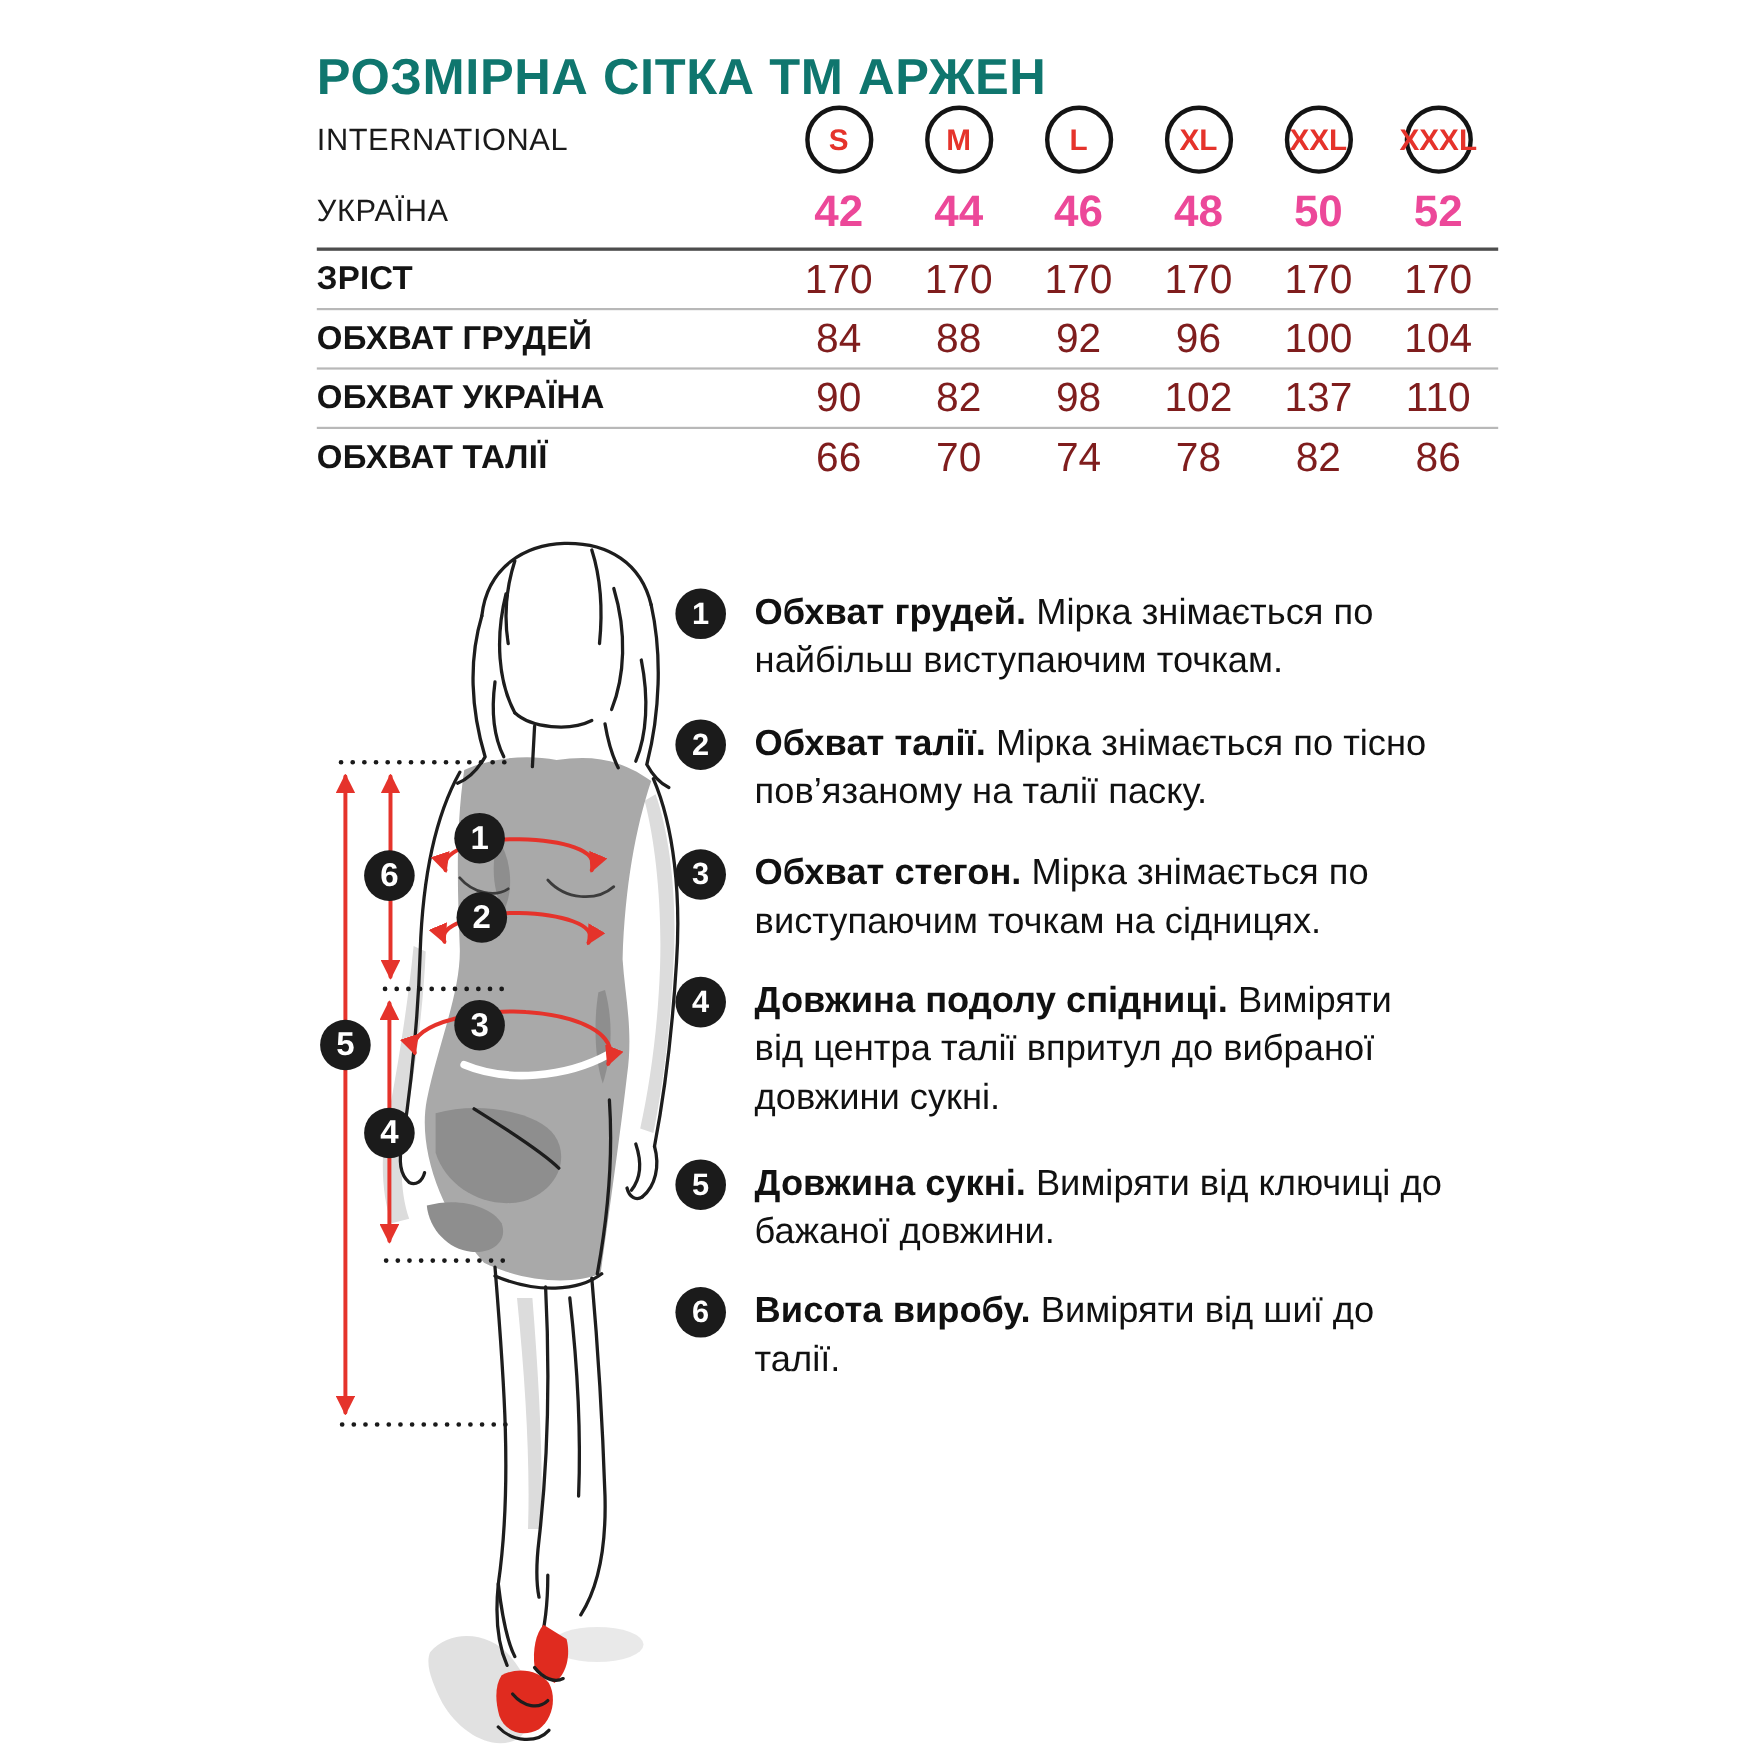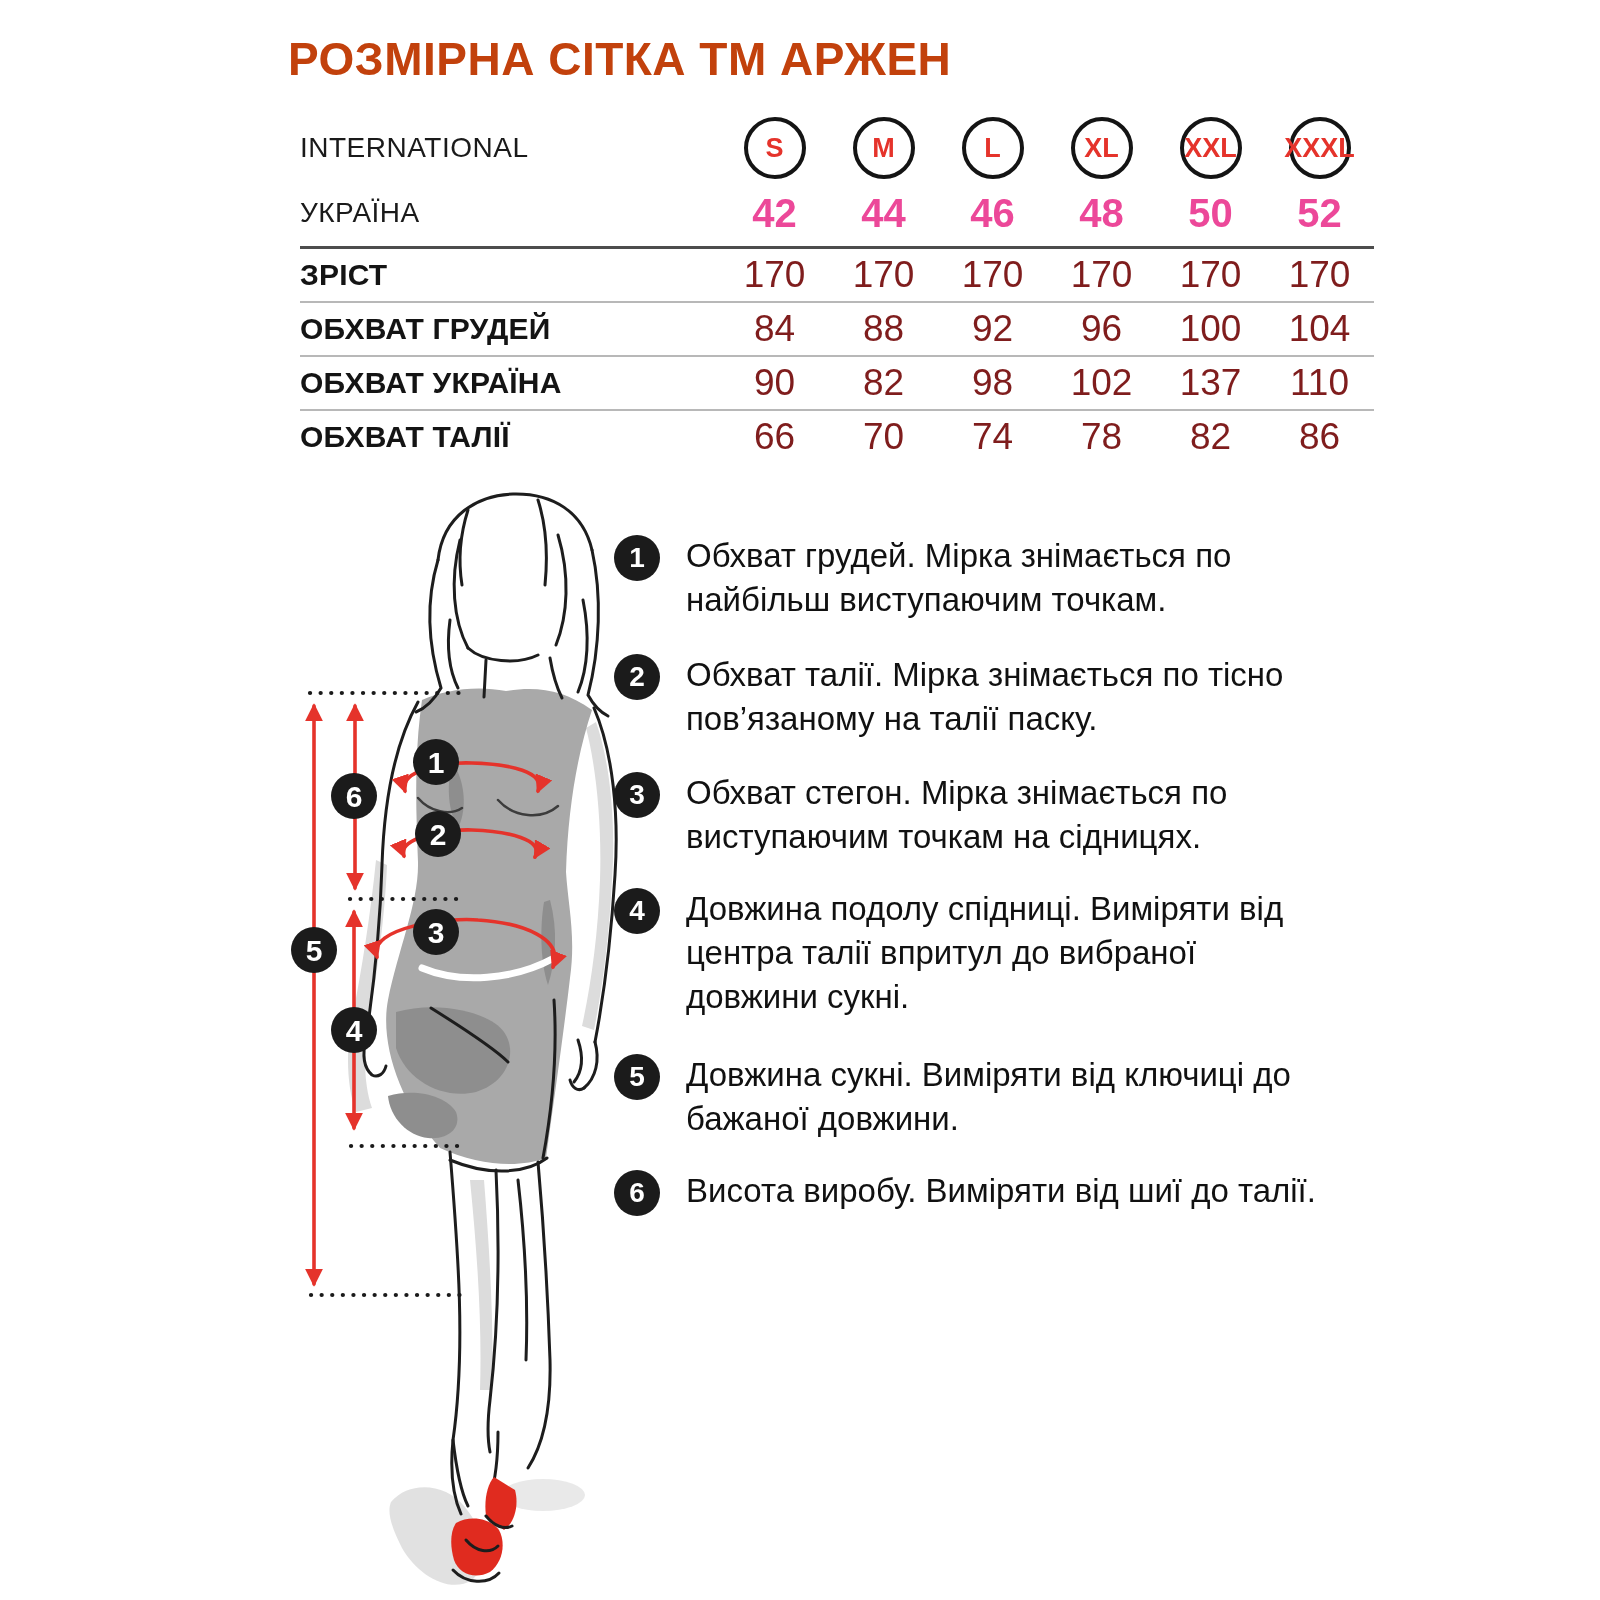--- a/index.html
+++ b/index.html
@@ -1,23 +1,23 @@
 <!DOCTYPE html>
 <html><head>
 <meta charset="utf-8">
 <style>
   html,body{margin:0;padding:0;background:#fff;}
   body{width:1600px;height:1600px;position:relative;overflow:hidden;
        font-family:"Liberation Sans",sans-serif;color:#1a1a1a;}
 
-  .page-title{position:absolute;left:288px;top:32px;font-size:46px;font-weight:600;
-              letter-spacing:.5px;color:#c2410c;}
+  .page-title{position:absolute;left:288px;top:42px;font-size:46px;font-weight:600;
+              letter-spacing:.5px;color:#0f766e;}
 
   
-  .size-table{position:absolute;left:288px;top:116px;width:1074px;margin-left:12px;}
+  .size-table{position:absolute;left:288px;top:95px;width:1074px;}
   .trow{display:grid;grid-template-columns:420px repeat(6,109px);align-items:center;}
   .trow-intl{height:64px;}
   .trow-ua{height:66px;}
   .trow-data{height:52px;}
   .tlabel{font-size:28px;color:#1a1a1a;letter-spacing:.5px;}
   .tlabel-data{font-size:30px;font-weight:600;color:#141414;letter-spacing:.2px;}
   .tcell{display:flex;justify-content:center;align-items:center;}
   .size-circle{width:54px;height:54px;border:4px solid #141414;border-radius:50%;
                display:flex;justify-content:center;align-items:center;flex:0 0 auto;}
   .size-circle span{font-size:27px;font-weight:600;color:#e5332b;white-space:nowrap;}
@@ -26,21 +26,21 @@
   .sep-dark{height:3px;background:#4d4d4d;}
   .sep-light{height:2px;background:#b8b8b8;}
 
   
   .legend{position:absolute;left:614px;top:534px;width:740px;}
   .legend-item{position:absolute;left:0;}
   .lbadge{position:absolute;left:0;top:1px;width:46px;height:46px;border-radius:50%;
           background:#1b1b1b;display:flex;align-items:center;justify-content:center;}
   .lbadge span{color:#fff;font-size:28px;font-weight:600;}
   .ltext{margin:0 0 0 72px;width:632px;font-size:33px;line-height:44px;color:#111;}
-  .ltext b{font-weight:400;}
+  .ltext b{font-weight:700;}
 
   .fig-svg{position:absolute;left:258px;top:488px;}
 </style>
 </head>
 <body>
 
 <div class="page-title">РОЗМІРНА СІТКА ТМ АРЖЕН</div>
 
 <div class="size-table">
   <div class="trow trow-intl">

